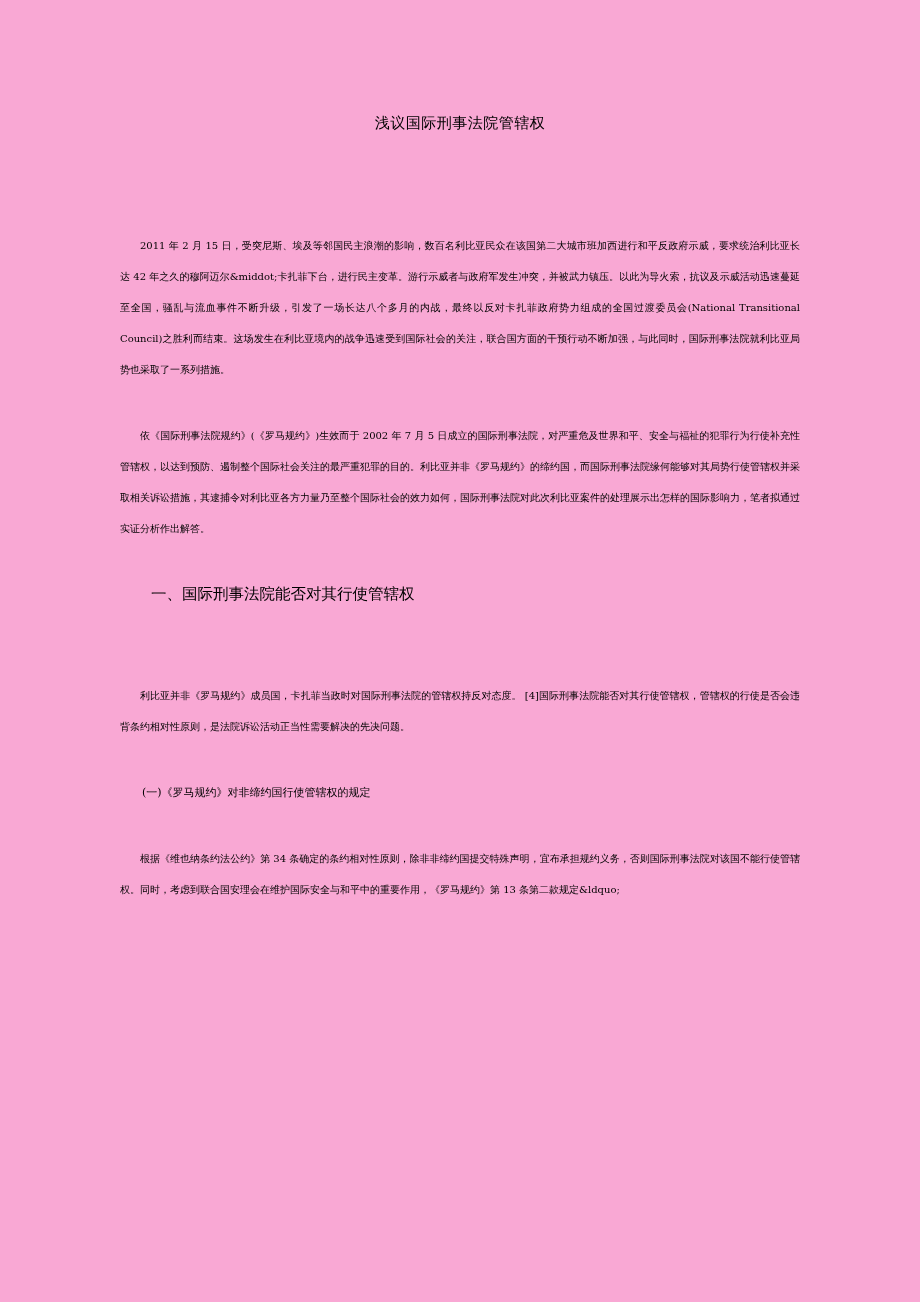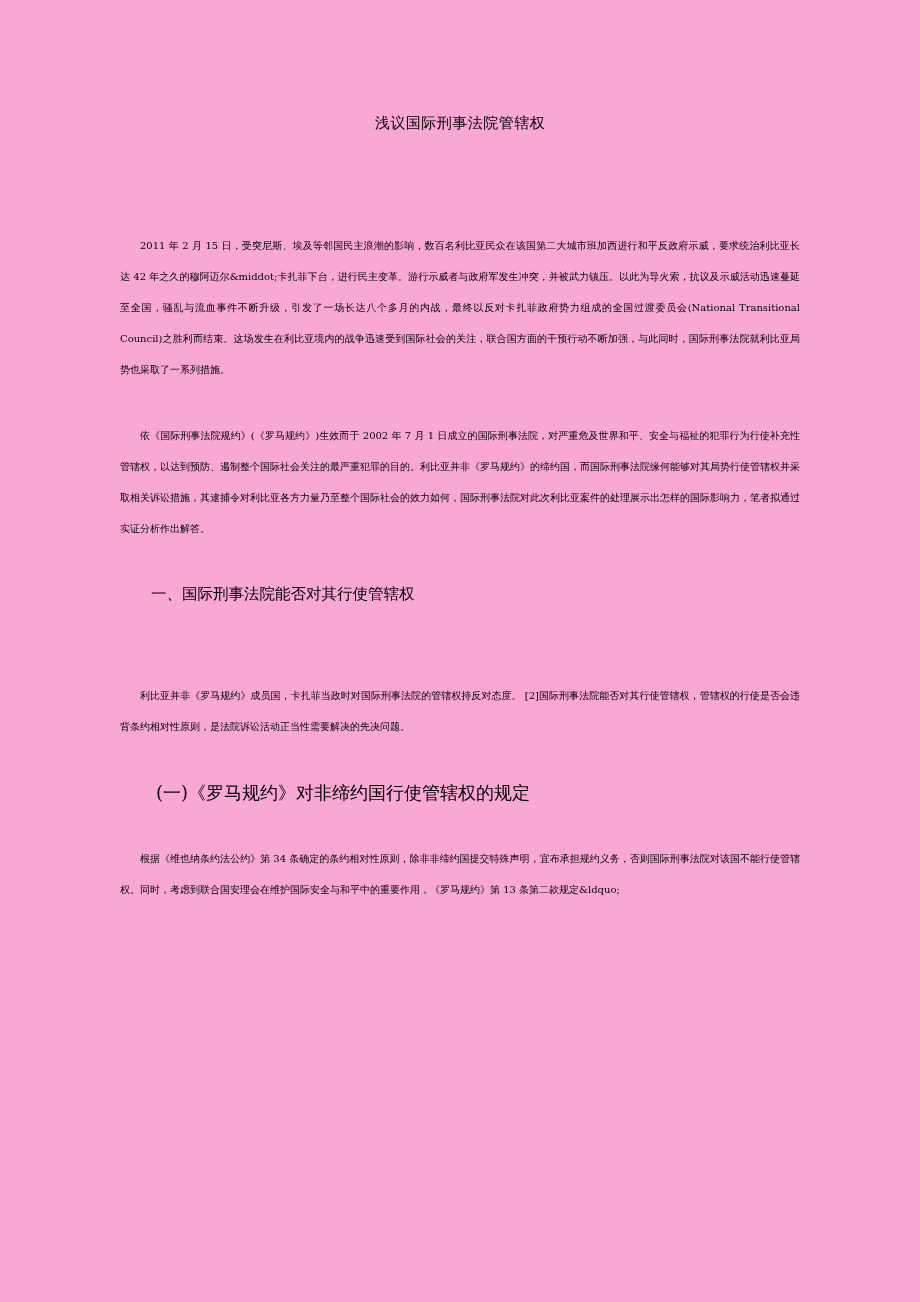--- a/index.html
+++ b/index.html
@@ -41,52 +41,52 @@
   }
   .gap-large { height: 96px; }
   .gap-para  { height: 35px; }
   .heading {
     font-size: 15.5px;
     line-height: 31px;
     text-indent: 2em;
     margin: 0;
   }
   .subheading {
-    font-size: 18px;
+    font-size: 11px;
     line-height: 31px;
     text-indent: 2em;
     margin: 0;
   }
 </style>
 </head>
 <body>
 
 <div class="page">
   <div class="content">
 
     <div class="doc-title">浅议国际刑事法院管辖权</div>
 
     <div class="gap-large"></div>
 
     <p class="para">2011 年 2 月 15 日，受突尼斯、埃及等邻国民主浪潮的影响，数百名利比亚民众在该国第二大城市班加西进行和平反政府示威，要求统治利比亚长达 42 年之久的穆阿迈尔&amp;middot;卡扎菲下台，进行民主变革。游行示威者与政府军发生冲突，并被武力镇压。以此为导火索，抗议及示威活动迅速蔓延至全国，骚乱与流血事件不断升级，引发了一场长达八个多月的内战，最终以反对卡扎菲政府势力组成的全国过渡委员会(National Transitional　Council)之胜利而结束。这场发生在利比亚境内的战争迅速受到国际社会的关注，联合国方面的干预行动不断加强，与此同时，国际刑事法院就利比亚局势也采取了一系列措施。</p>
 
     <div class="gap-para"></div>
 
-    <p class="para">依《国际刑事法院规约》(《罗马规约》)生效而于 2002 年 7 月 1 日成立的国际刑事法院，对严重危及世界和平、安全与福祉的犯罪行为行使补充性管辖权，以达到预防、遏制整个国际社会关注的最严重犯罪的目的。利比亚并非《罗马规约》的缔约国，而国际刑事法院缘何能够对其局势行使管辖权并采取相关诉讼措施，其逮捕令对利比亚各方力量乃至整个国际社会的效力如何，国际刑事法院对此次利比亚案件的处理展示出怎样的国际影响力，笔者拟通过实证分析作出解答。</p>
+    <p class="para">依《国际刑事法院规约》(《罗马规约》)生效而于 2002 年 7 月 5 日成立的国际刑事法院，对严重危及世界和平、安全与福祉的犯罪行为行使补充性管辖权，以达到预防、遏制整个国际社会关注的最严重犯罪的目的。利比亚并非《罗马规约》的缔约国，而国际刑事法院缘何能够对其局势行使管辖权并采取相关诉讼措施，其逮捕令对利比亚各方力量乃至整个国际社会的效力如何，国际刑事法院对此次利比亚案件的处理展示出怎样的国际影响力，笔者拟通过实证分析作出解答。</p>
 
     <div class="gap-para"></div>
 
     <p class="heading">一、国际刑事法院能否对其行使管辖权</p>
 
     <div class="gap-para"></div>
 
 
     <div class="gap-para"></div>
 
-    <p class="para">利比亚并非《罗马规约》成员国，卡扎菲当政时对国际刑事法院的管辖权持反对态度。  [2]国际刑事法院能否对其行使管辖权，管辖权的行使是否会违背条约相对性原则，是法院诉讼活动正当性需要解决的先决问题。</p>
+    <p class="para">利比亚并非《罗马规约》成员国，卡扎菲当政时对国际刑事法院的管辖权持反对态度。  [4]国际刑事法院能否对其行使管辖权，管辖权的行使是否会违背条约相对性原则，是法院诉讼活动正当性需要解决的先决问题。</p>
 
     <div class="gap-para"></div>
 
     <p class="subheading">(一)《罗马规约》对非缔约国行使管辖权的规定</p>
 
     <div class="gap-para"></div>
 
     <p class="para">根据《维也纳条约法公约》第 34 条确定的条约相对性原则，除非非缔约国提交特殊声明，宜布承担规约义务，否则国际刑事法院对该国不能行使管辖权。同时，考虑到联合国安理会在维护国际安全与和平中的重要作用，《罗马规约》第 13 条第二款规定&amp;ldquo;</p>
 
   </div>

